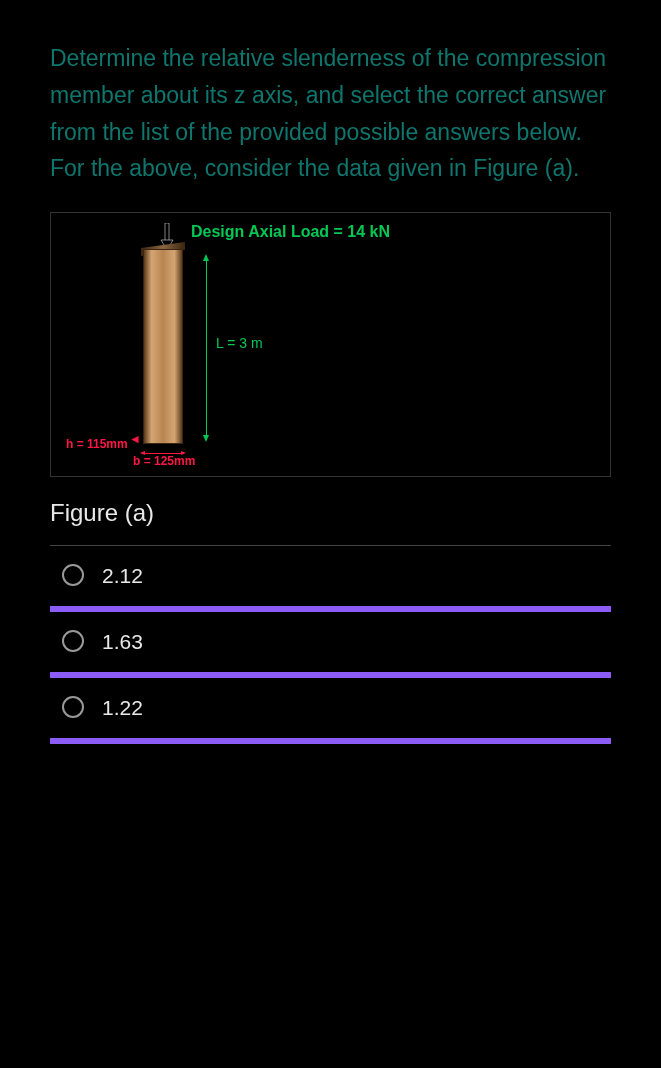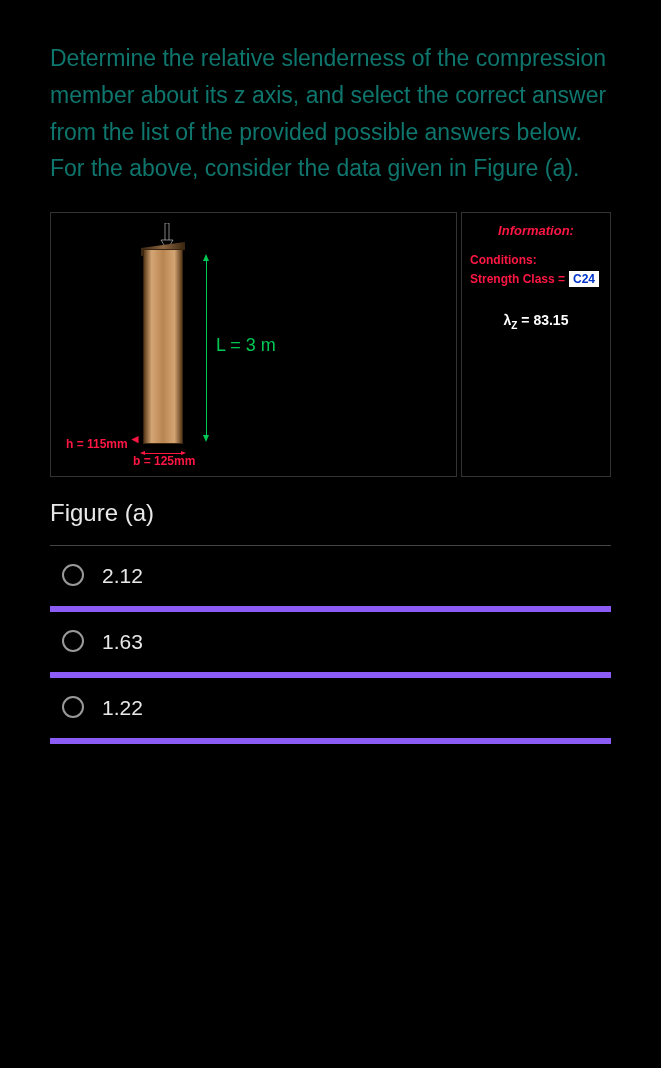--- a/index.html
+++ b/index.html
@@ -94,21 +94,21 @@
     }
     .length-indicator::after {
       bottom: -4px;
       border-top: 7px solid #00c853;
     }
     .length-label {
       position: absolute;
       top: 122px;
       left: 165px;
       color: #00c853;
-      font-size: 18px;
+      font-size: 14px;
       font-family: Arial, sans-serif;
     }
     .h-label {
       position: absolute;
       bottom: 25px;
       left: 15px;
       color: #ff1744;
       font-size: 12px;
       font-weight: bold;
       font-family: Arial, sans-serif;
@@ -235,40 +235,30 @@
 <div class="question-text">Determine the relative slenderness of the compression member about its z axis, and select the correct answer from the list of the provided possible answers below. For the above, consider the data given in Figure (a).</div>
 
 <div class="figure-container">
   <div class="figure-main">
     <div class="arrow-down">
       <svg width="16" height="28" viewBox="0 0 16 28">
         <rect x="6" y="0" width="4" height="18" fill="#000" stroke="#fff" stroke-width="0.5"></rect>
         <polygon points="2,17 14,17 8,27" fill="#000" stroke="#fff" stroke-width="0.5"></polygon>
       </svg>
     </div>
+    <div class="axial-load-label">Design Axial Load = 14 kN</div>
     <div class="beam-top"></div>
     <div class="beam"></div>
     <div class="length-indicator"></div>
     <div class="length-label">L = 3 m</div>
     <div class="h-label">h = 115mm</div>
     <div class="h-arrow">◄</div>
     <div class="b-indicator"></div>
     <div class="b-label">b = 125mm</div>
   </div>
-  <div class="info-panel">
-    <div class="info-title">Information:</div>
-    <div class="conditions-label">Conditions:</div>
-    <div class="strength-class">
-      <span>Strength Class =</span>
-      <span class="value">C24</span>
-    </div>
-    <div class="lambda-eq">
-      <span>λ</span><span class="sub">Z</span><span> = 83.15</span>
-    </div>
-  </div>
 </div>
 
 <div class="figure-caption">Figure (a)</div>
 
 <div class="options">
   <div class="option-row">
     <div class="radio-circle"></div>
     <span class="option-label">2.12</span>
   </div>
   <div class="option-row">

